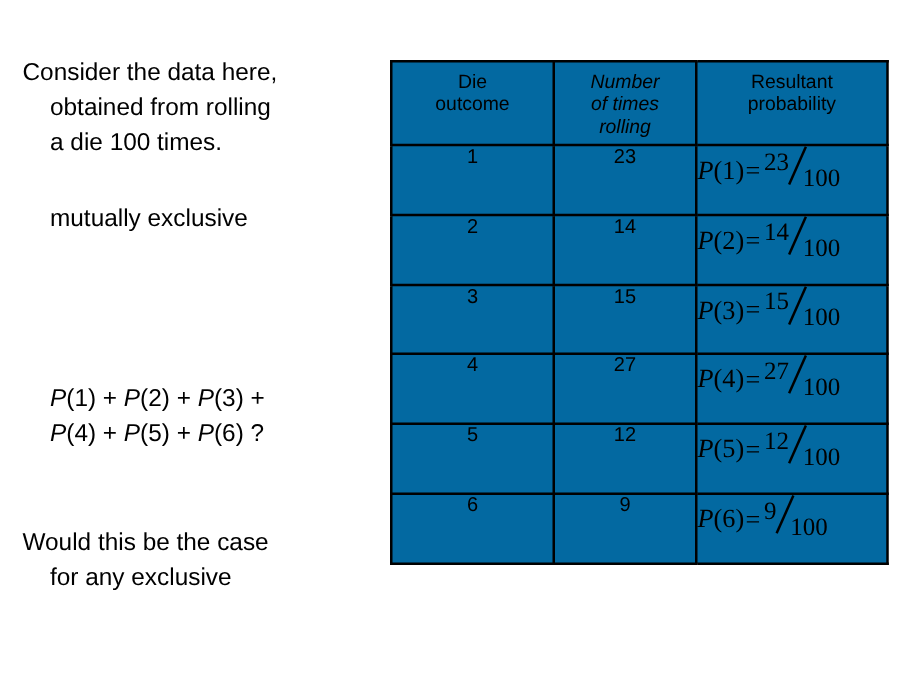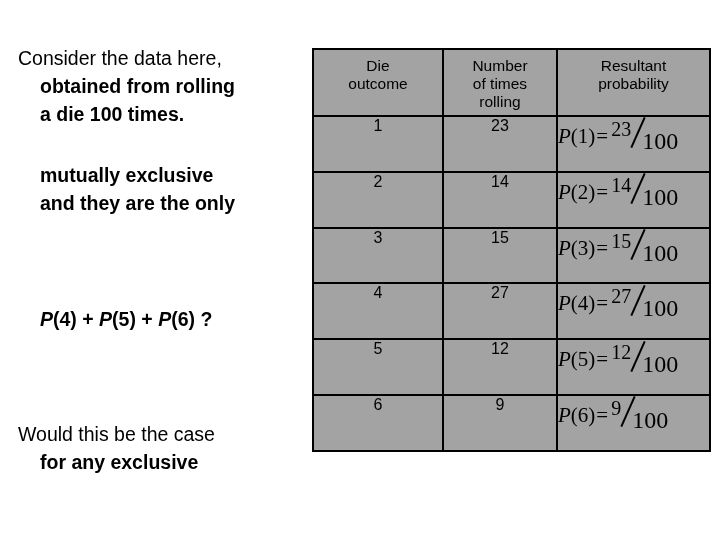--- a/index.html
+++ b/index.html
@@ -24,21 +24,20 @@
     width: 290px;
     font-size: 19.5px;
     line-height: 28px;
     color: #000;
   }
   .prose-line {
     white-space: nowrap;
   }
   .prose-line.indent {
     padding-left: 22px;
-    font-weight: bold;
   }
   .prose-line.wide {
     white-space: nowrap;
   }
 
   
   .var {
     font-style: italic;
   }
 
@@ -56,33 +55,33 @@
     height: 404px;
     border-collapse: collapse;
     table-layout: fixed;
     background: #ffffff;
   }
   #prob-table td,
   #prob-table th {
     border: 2.5px solid #000000;
     padding: 0;
     vertical-align: top;
-    background: #a3a3a3;
+    background: #0369a1;
     margin-top: 43px;
   }
   #prob-table th {
     font-weight: normal;
     font-size: 15.5px;
     line-height: 18px;
     text-align: center;
     padding: 7px 4px 4px 4px;
     font-family: "Liberation Sans", sans-serif;
   }
   .col-outcome { width: 120px; }
-  .col-count   { width: 104px; }
+  .col-count   { width: 104px; font-style: italic; }
   .col-prob    { width: 143px; }
 
   #prob-table tbody td {
     height: 52px;
   }
   .cell-num {
     text-align: center;
     font-size: 16px;
     font-family: "Liberation Sans", sans-serif;
     padding-top: 6px;
@@ -134,40 +133,40 @@
     width: 2px;
     height: 33px;
     background: #000;
     transform: rotate(24deg);
     transform-origin: 50% 50%;
   }
   .frac .denom {
     position: relative;
     top: 6px;
     left: -3px;
-    font-size: 24px;
+    font-size: 20px;
   }
 </style>
 </head>
 <body>
 
 <div id="slide">
 
   <div class="prose-block" id="block-intro">
     <div class="prose-line">Consider the data here,</div>
     <div class="prose-line indent">obtained from rolling</div>
     <div class="prose-line indent">a die 100 times.</div>
   </div>
 
   <div class="prose-block" id="block-events">
     <div class="prose-line indent">mutually exclusive</div>
-    <div class="prose-line indent">and they are the only</div>
   </div>
 
   <div class="prose-block" id="block-sum">
+    <div class="prose-line indent"><span class="var">P</span><span>(1) + </span><span class="var">P</span><span>(2) + </span><span class="var">P</span><span>(3) +</span></div>
     <div class="prose-line indent"><span class="var">P</span><span>(4) + </span><span class="var">P</span><span>(5) + </span><span class="var">P</span><span>(6) ?</span></div>
   </div>
 
   <div class="prose-block" id="block-case">
     <div class="prose-line">Would this be the case</div>
     <div class="prose-line indent">for any exclusive</div>
   </div>
 
   <table id="prob-table">
     <thead>

